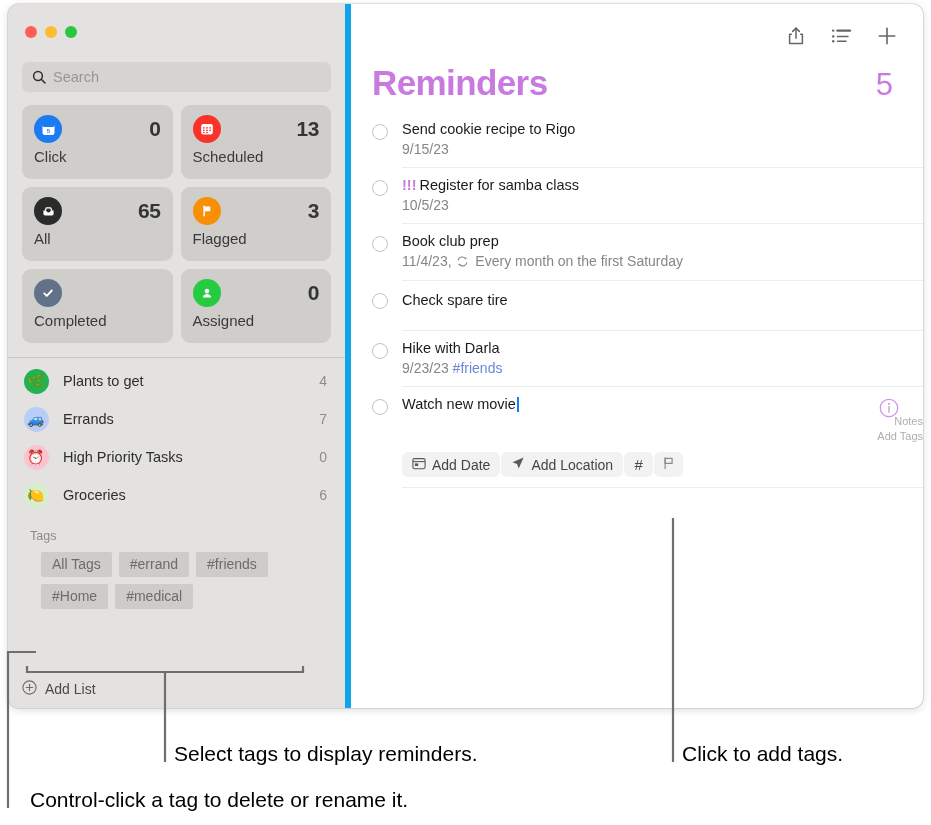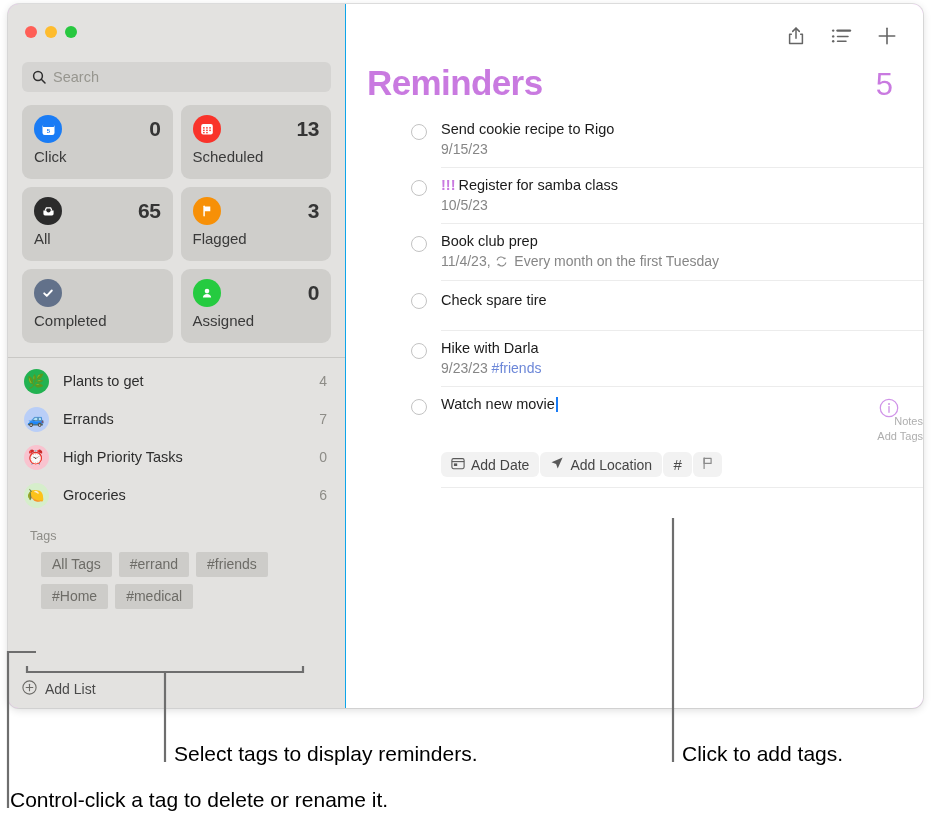--- a/index.html
+++ b/index.html
@@ -194,21 +194,21 @@
     font-size: 14px;
     color: #4a4a4a;
     margin-left: 8px;
   }
 
   
   .main {
     flex: 1 1 auto;
     background: #ffffff;
     position: relative;
-    border-left: 1px solid #0ea5e9;
+    border-left: 6px solid #0ea5e9;
   }
   .main-toolbar {
     display: flex;
     justify-content: flex-end;
     align-items: center;
     gap: 25px;
     padding: 19px 26px 0 0;
     height: 26px;
   }
   .tb-btn {
@@ -234,21 +234,20 @@
     font-size: 31px;
     color: #c97ae0;
     font-weight: 500;
   }
 
   .reminders { padding: 9px 0 0 0; }
   .rem-row {
     display: flex;
     padding: 0 0 0 21px;
     position: relative;
-    margin-left: 44px;
   }
   .rem-circle {
     width: 16px; height: 16px;
     border-radius: 50%;
     border: 1.4px solid #c3c3c3;
     flex: 0 0 auto;
     margin-top: 12px;
     cursor: pointer;
     box-sizing: border-box;
   }
@@ -561,21 +560,21 @@
           <div class="rem-sub">
             <span>11/4/23,</span>
             <span class="repeat-ico">
               <svg width="13" height="11" viewBox="0 0 13 11">
                 <path d="M2.2 4.0A4 4 0 0 1 9.3 2.6" fill="none" stroke="#868686" stroke-width="1.1" stroke-linecap="round"></path>
                 <path d="M10.8 6.9A4 4 0 0 1 3.7 8.3" fill="none" stroke="#868686" stroke-width="1.1" stroke-linecap="round"></path>
                 <path d="M9.9 0.9l0.9 1.8-1.9 0.5z" fill="#868686"></path>
                 <path d="M3.1 10.0l-0.9-1.8 1.9-0.5z" fill="#868686"></path>
               </svg>
             </span>
-            <span>Every month on the first Tuesday</span>
+            <span>Every month on the first Saturday</span>
           </div>
         </div>
       </div>
 
       <div class="rem-row">
         <span class="rem-circle"></span>
         <div class="rem-body" style="padding-bottom:22px;padding-top:11px;">
           <div class="rem-title">Check spare tire</div>
         </div>
       </div>
@@ -653,14 +652,14 @@
   <path d="M165 672 L165 762" fill="none" stroke="#6e6e6e" stroke-width="2.2"></path>
 
   <path d="M36 652 L8 652 L8 808" fill="none" stroke="#6e6e6e" stroke-width="2.2"></path>
 
   <path d="M673 518 L673 762" fill="none" stroke="#6e6e6e" stroke-width="2.2"></path>
 </svg>
 
 <div class="callout-layer">
   <div class="callout-text" style="left:174px; top:742px;">Select tags to display reminders.</div>
   <div class="callout-text" style="left:682px; top:742px;">Click to add tags.</div>
-  <div class="callout-text" style="left:10px; top:788px;">Control-click a tag to delete or rename it.</div>
+  <div class="callout-text" style="left:30px; top:788px;">Control-click a tag to delete or rename it.</div>
 </div>
 
 </body></html>

